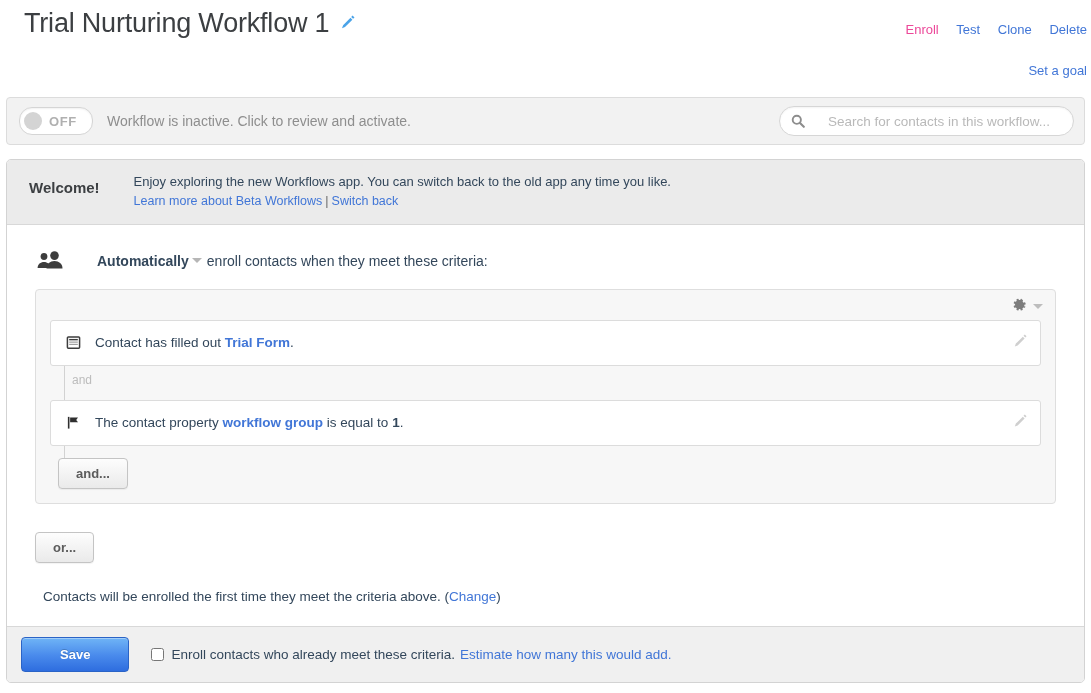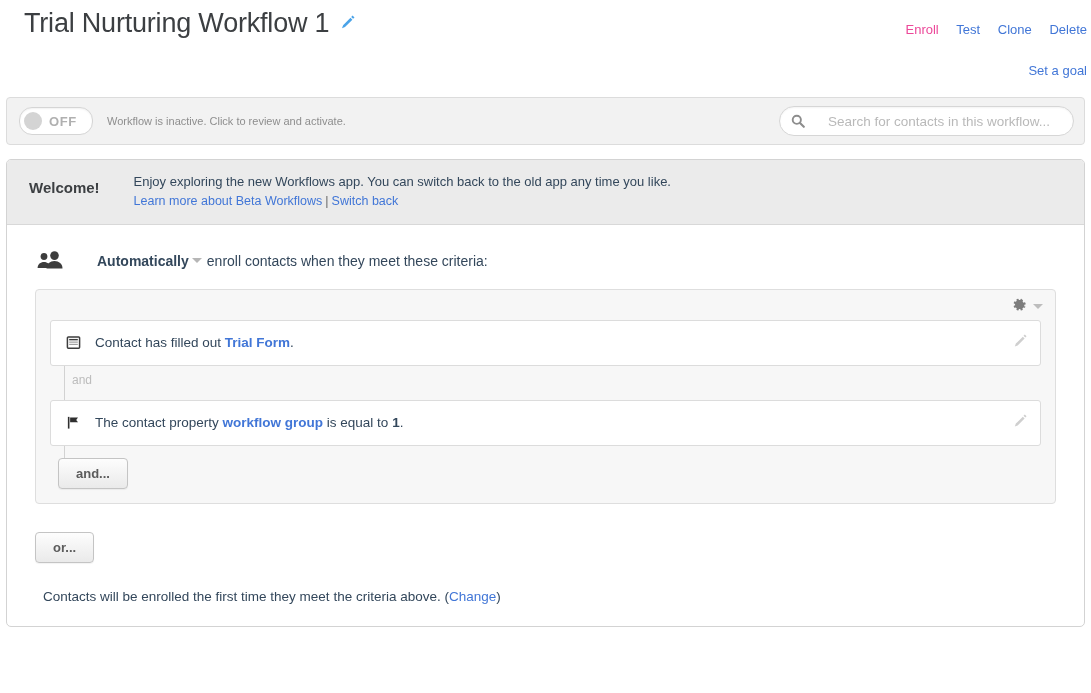--- a/index.html
+++ b/index.html
@@ -110,21 +110,21 @@
   .toggle-label {
     margin-left: 7px;
     font-size: 13px;
     font-weight: bold;
     color: #b0b0b0;
     letter-spacing: 0.6px;
   }
   .toggle-text {
     margin-left: 14px;
     color: #8e8e8e;
-    font-size: 11px;
+    font-size: 14px;
   }
   .search-box {
     position: absolute;
     right: 10px;
     top: 8px;
     width: 293px;
     height: 28px;
     background: #fff;
     border: 1px solid #d6d6d6;
     border-radius: 15px;
@@ -482,13 +482,21 @@
       </div>
     </div>
 
     <div class="or-btn-wrap">
       <button class="btn-gray">or...</button>
     </div>
 
     <div class="enroll-note"><span>Contacts will be enrolled the first time they meet the criteria above. (</span><a>Change</a><span>)</span></div>
   </div>
 
+  <div class="panel-footer">
+    <button class="btn-save">Save</button>
+    <div class="footer-check-wrap">
+      <input class="footer-check" type="checkbox" style="">
+      <span>Enroll contacts who already meet these criteria.</span>
+      <a class="footer-link">Estimate how many this would add.</a>
+    </div>
+  </div>
 </div>
 
 </body></html>

